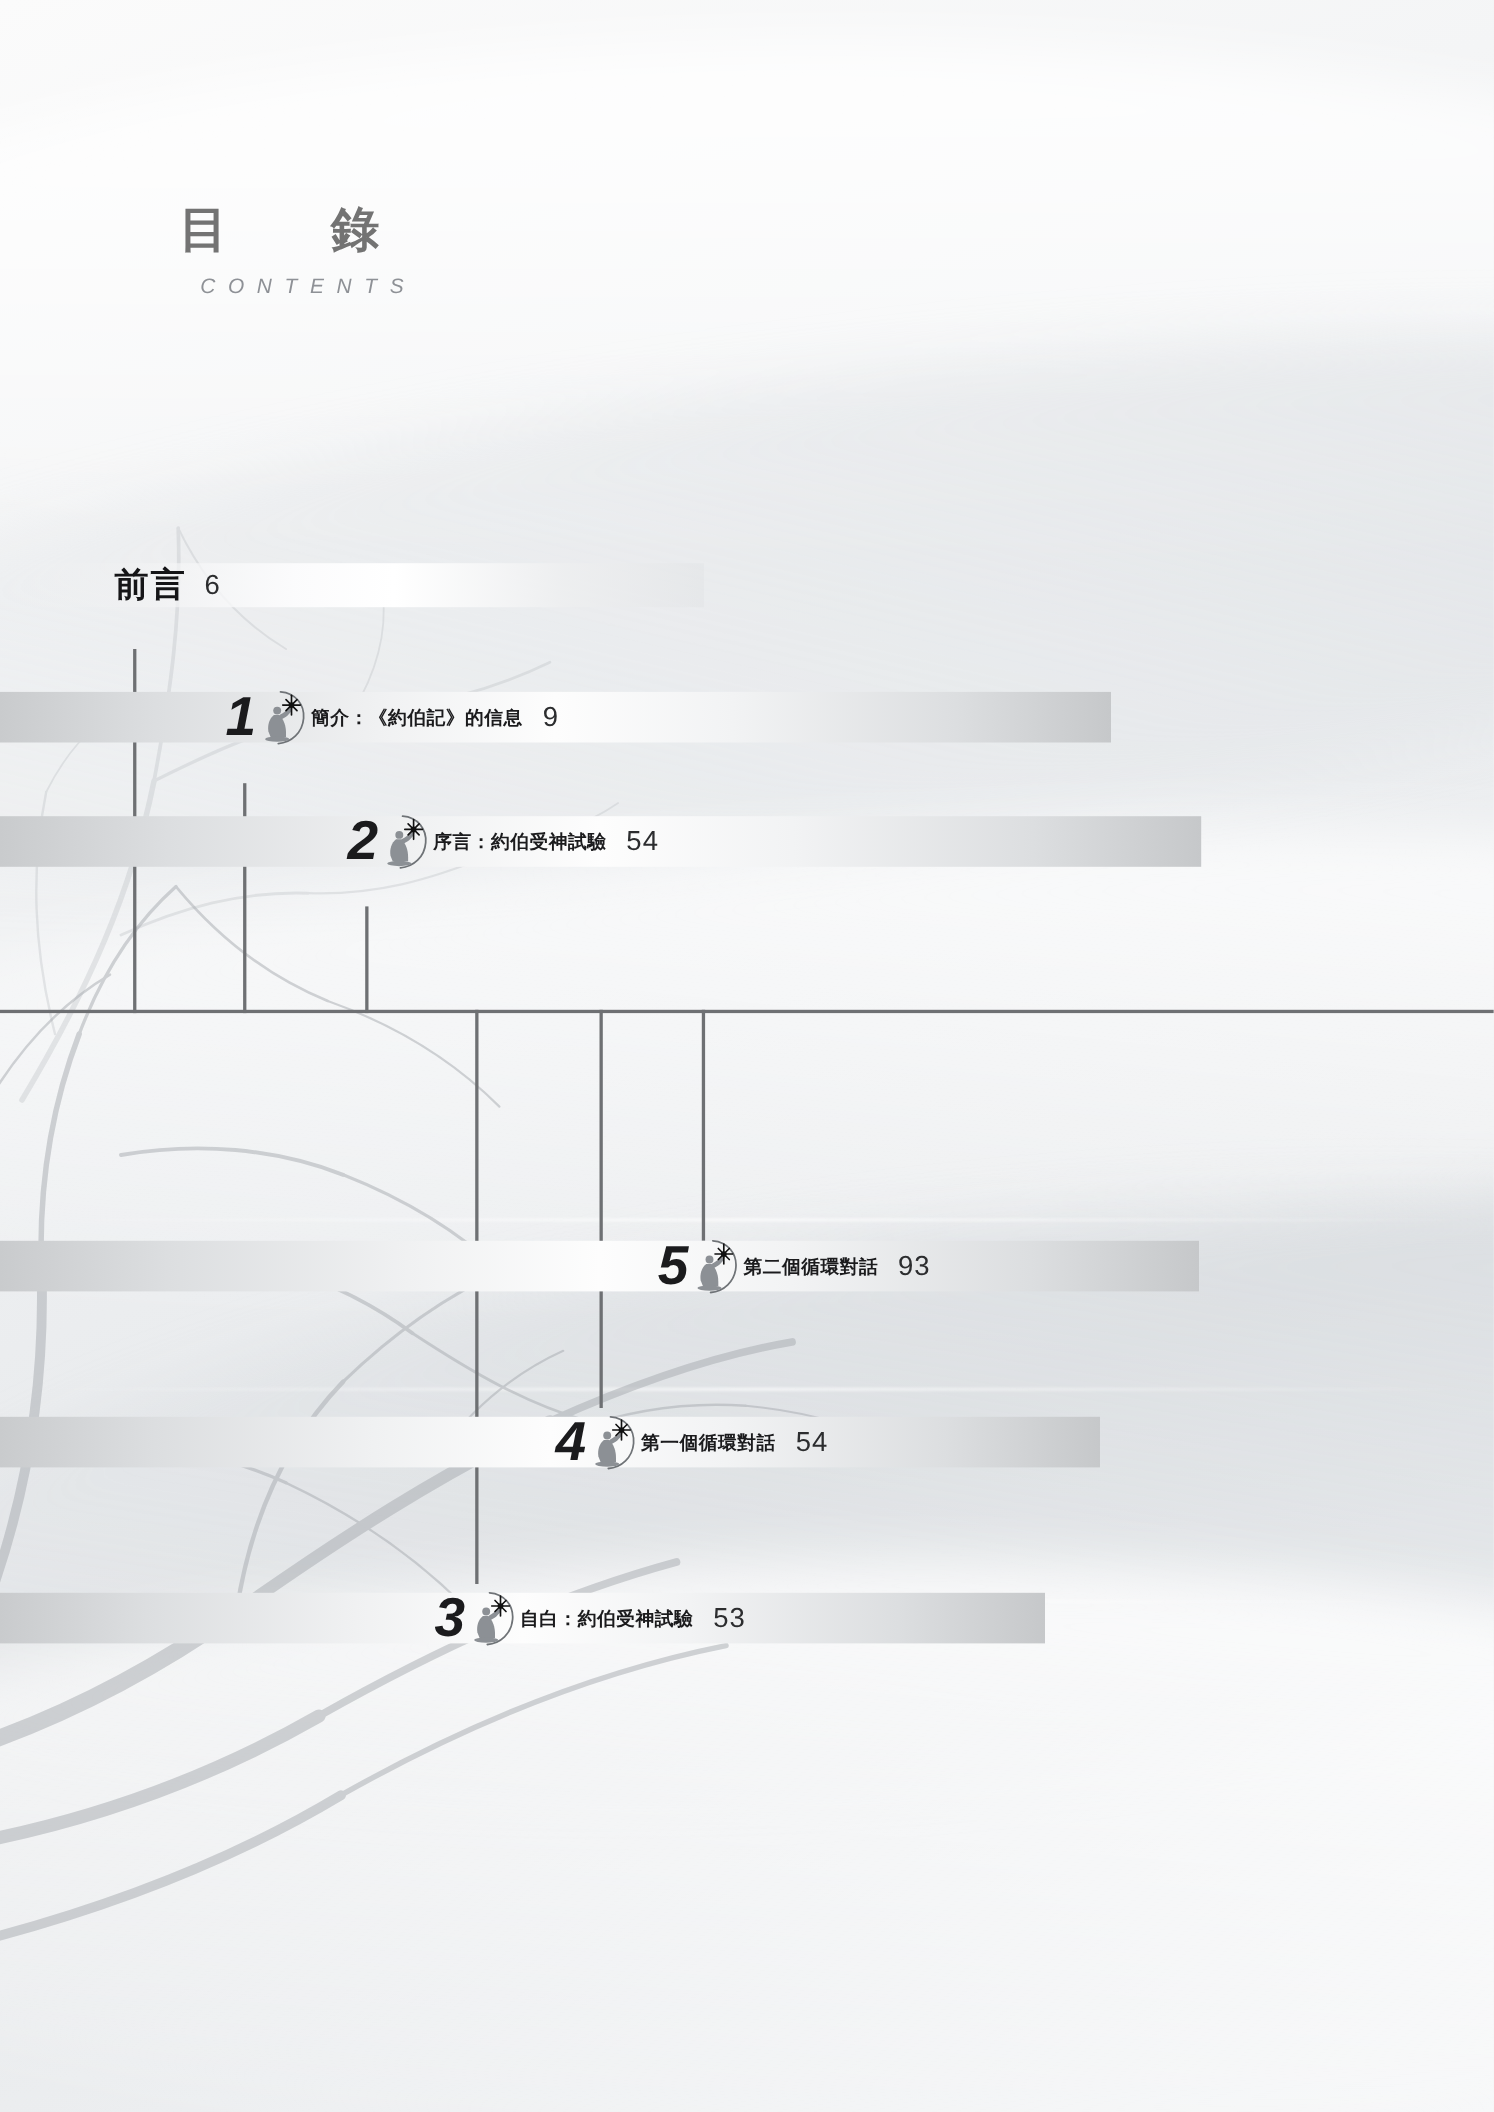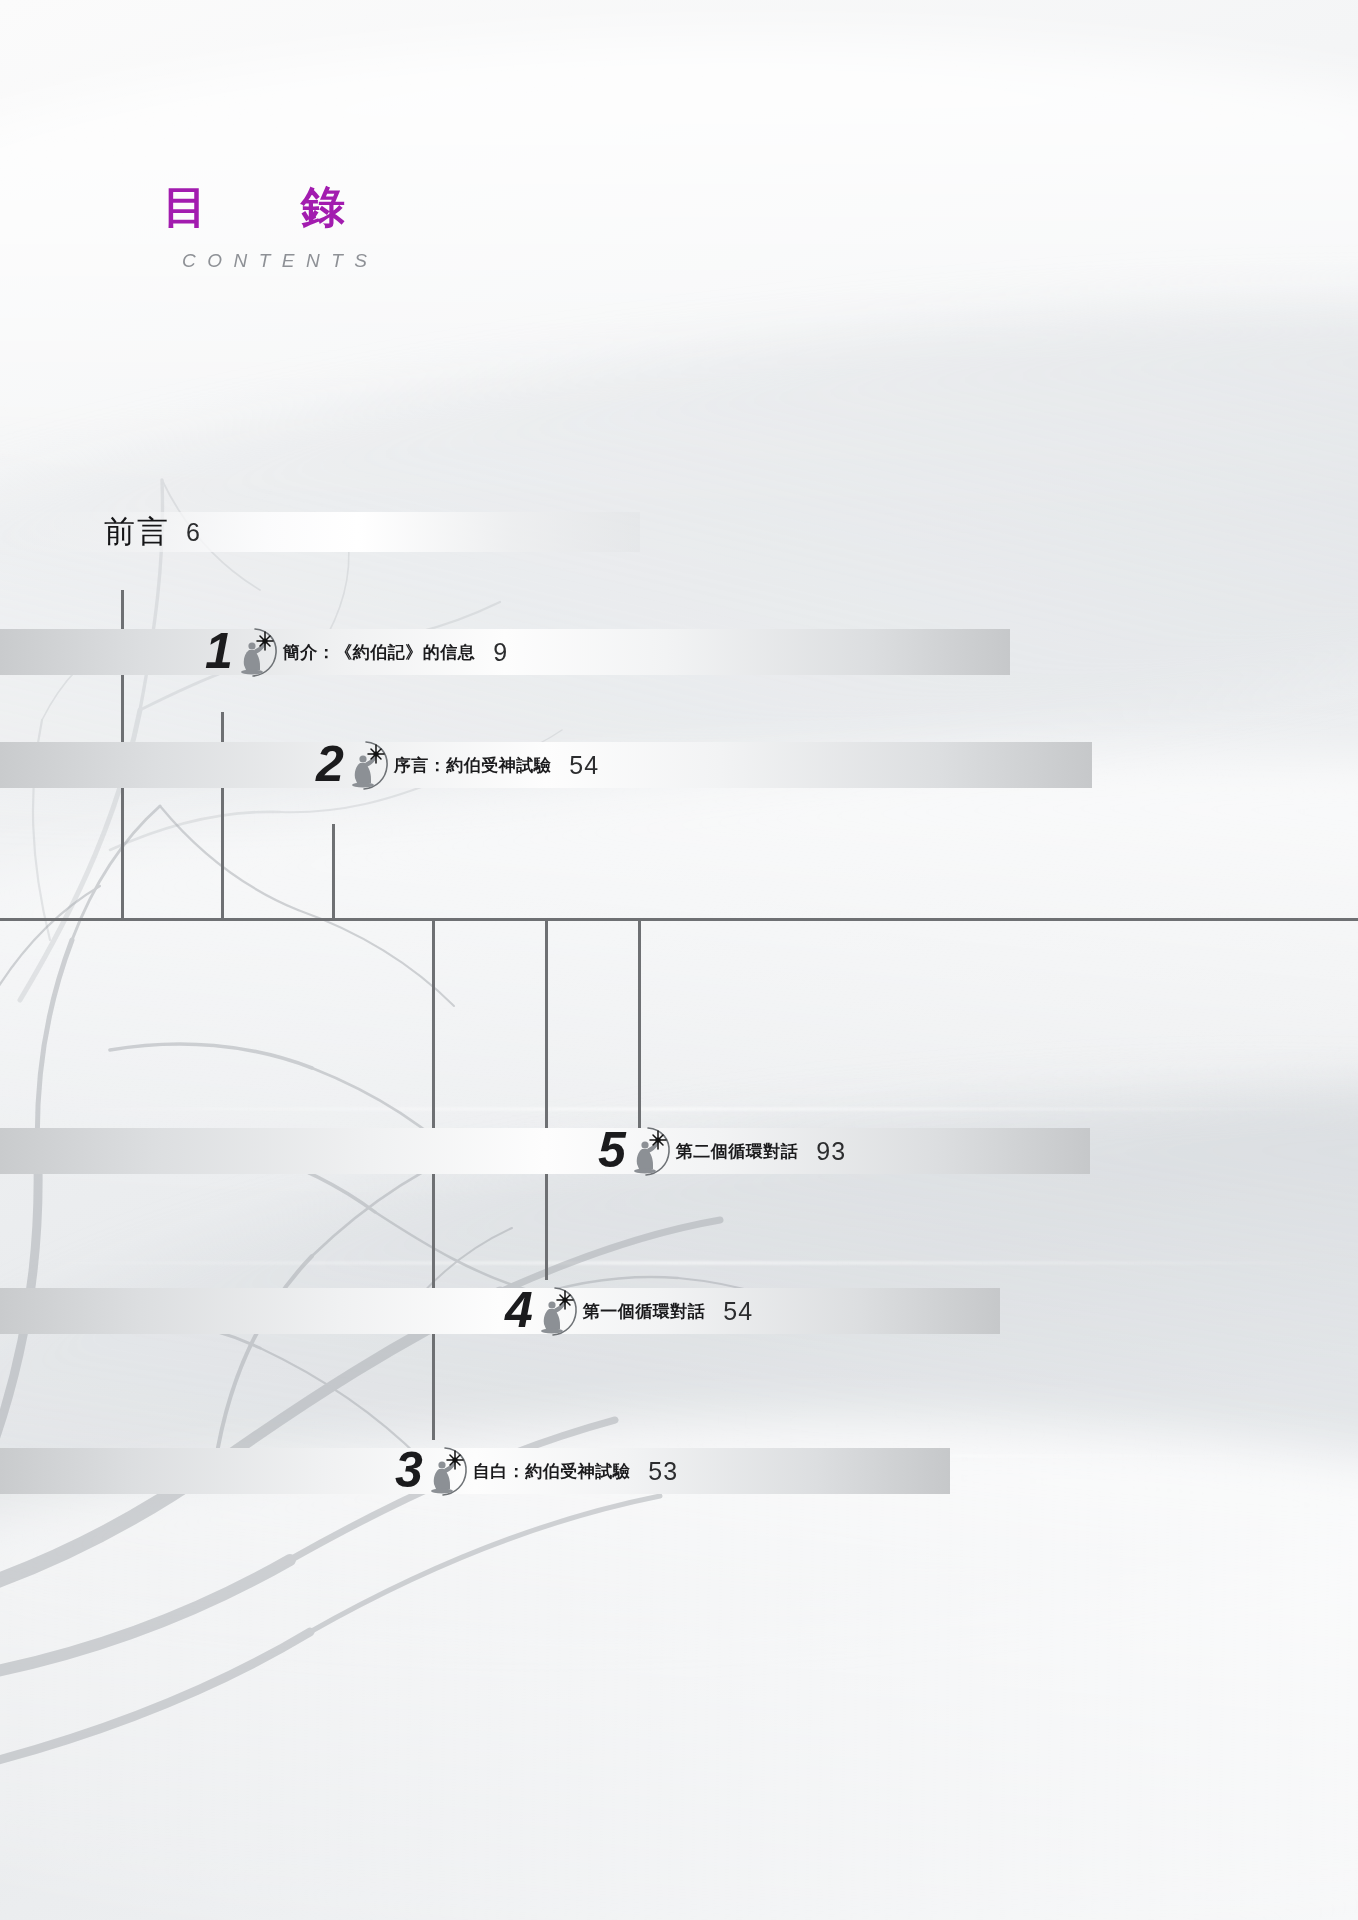--- a/index.html
+++ b/index.html
@@ -25,22 +25,22 @@
   .d5{left:-20%;top:74%;width:160%;height:28%;background:linear-gradient(185deg,rgba(255,255,255,.95),rgba(245,246,247,0));}
   .ridge{position:absolute;height:2px;background:linear-gradient(90deg,rgba(255,255,255,0),rgba(255,255,255,.95),rgba(255,255,255,0));filter:blur(1.5px);}
 
   
   #branches{position:absolute;left:-40px;top:620px;width:900px;height:1150px;opacity:.5;}
   #branches2{position:absolute;left:-10px;top:380px;width:760px;height:640px;opacity:.33;}
 
   
   #header{position:absolute;left:163px;top:188px;}
   .title-cjk{
-    font-family:Liberation Mono, monospace;
-    font-size:44px;font-weight:700;color:#a21caf;
+    font-family:Liberation Serif, serif;
+    font-size:44px;font-weight:700;color:#737373;
     letter-spacing:94px;line-height:1;
     white-space:nowrap;
   }
   .title-en{
     margin-top:18px;margin-left:19px;
     font-family:"Liberation Sans",sans-serif;
     font-size:19px;font-style:italic;font-weight:400;
     color:#8e9196;letter-spacing:11.5px;
   }
 
@@ -77,21 +77,21 @@
     margin-left:18px;letter-spacing:1px;
   }
 
   
   .preface{position:absolute;height:40px;display:flex;align-items:center;}
   .preface .bar{
     background:linear-gradient(90deg,rgba(234,235,236,0) 0%,rgba(240,241,242,.55) 18%,rgba(252,252,253,.95) 42%,rgba(255,255,255,1) 56%,rgba(238,239,240,.8) 80%,rgba(222,224,226,.35) 100%);
   }
   .ptitle{
     font-family:"Liberation Serif","DejaVu Serif",serif;
-    font-size:31px;font-weight:400;color:#151517;letter-spacing:2px;
+    font-size:31px;font-weight:700;color:#151517;letter-spacing:2px;
   }
   .ppage{
     font-family:"Liberation Sans",sans-serif;
     font-size:25px;font-weight:300;color:#2c2d2f;margin-left:16px;
   }
 </style>
 </head>
 <body>
 
 <div id="bg">

